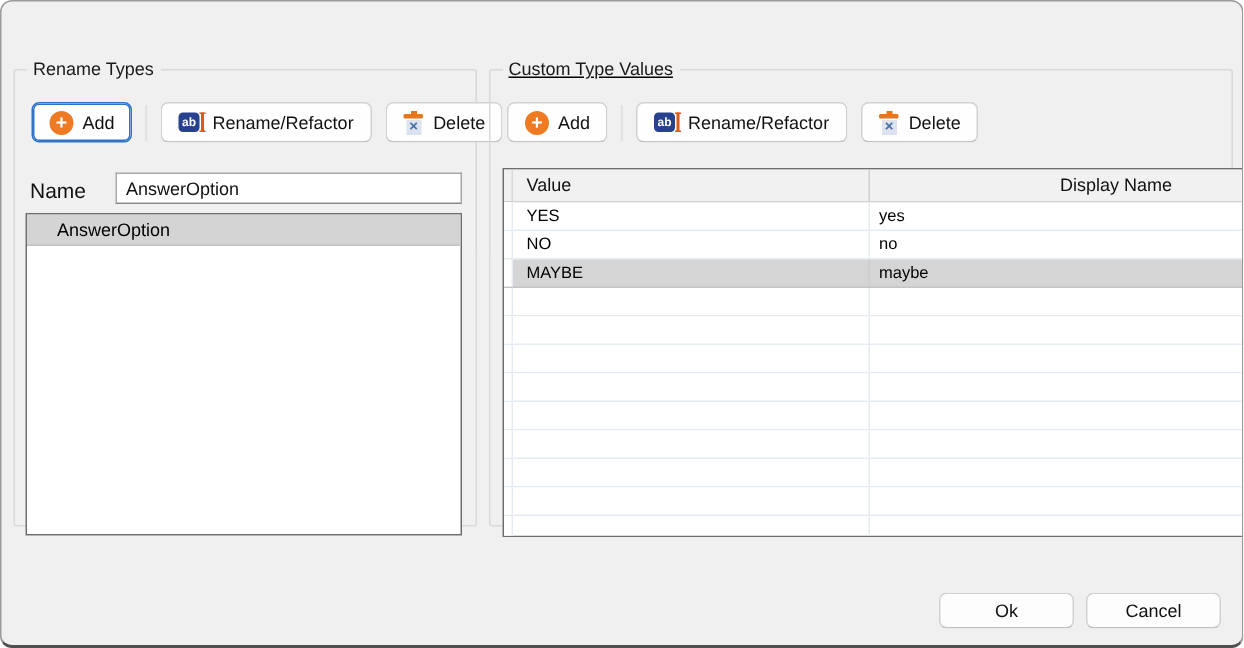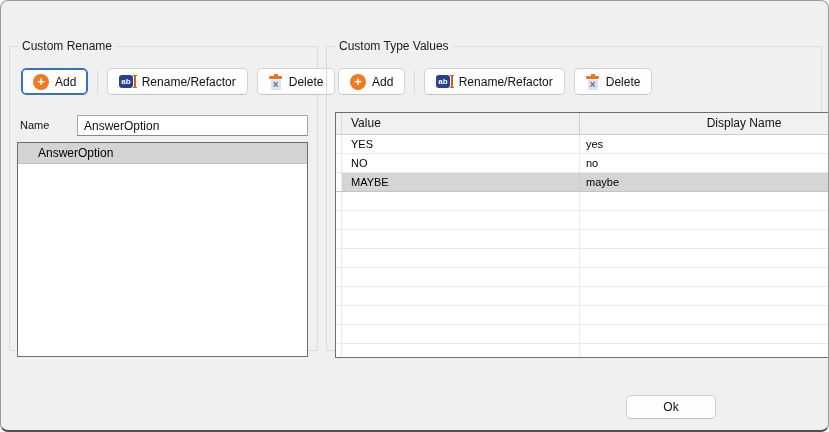--- a/index.html
+++ b/index.html
@@ -21,21 +21,21 @@
   .title { font-size:12px; color:#1a1a1a; }
   .close-btn { margin-left:auto; width:30px; height:26px; display:flex;
                align-items:center; justify-content:center; font-size:13px;
                color:#222; cursor:default; }
 
   
   fieldset { position:absolute; margin:0; padding:0;
              border:1px solid #d9d9d9; border-radius:2px; }
   legend { margin-left:8px; padding:0 4px; font-size:12px; color:#1a1a1a; }
   .group-left  { left:8px;   top:38px; width:309px; height:312px; }
-  .group-right { left:325px; top:38px; width:496px; height:312px; }
+  .group-right { left:325px; top:38px; width:496px; height:312px;text-decoration:underline; }
 
   
   .toolbar { position:absolute; left:11px; top:15px; display:flex;
              align-items:center; gap:9px; }
   .btn { display:inline-flex; align-items:center; gap:6px; height:27px;
          padding:0 11px; background:#fefefe; border:1px solid #d2d2d2;
          border-bottom-color:#c3c3c3; border-radius:5px; font-size:12px;
          color:#111; white-space:nowrap; cursor:default; }
   .btn.focused { border:1px solid #3273c5; box-shadow:0 0 0 1px #3273c5 inset; }
   .tool-sep { width:1px; height:24px; background:#dcdcdc; }
@@ -53,21 +53,21 @@
   .rename-ic .caret::before { top:0; } .rename-ic .caret::after { bottom:0; }
   .trash-ic { width:14px; height:16px; display:flex; flex-direction:column;
               align-items:center; }
   .trash-ic .handle { width:4px; height:2px; background:#e8761d; }
   .trash-ic .lid { width:13px; height:3px; background:#e8761d; border-radius:1px; }
   .trash-ic .bin { width:10px; height:10px; margin-top:1px; background:#dde3ee;
                    color:#4a6fa5; font-size:10px; font-weight:700; line-height:10px;
                    text-align:center; }
 
   
-  .name-label { position:absolute; left:10px; top:66px; font-size:11px; color:#111; }
+  .name-label { position:absolute; left:10px; top:66px; font-size:14px; color:#111; }
   .name-input { position:absolute; left:67px; top:62px; width:231px; height:21px;
                 border:1px solid #a7a7a7; border-bottom-color:#8a8a8a;
                 background:#fff; font-size:12px; padding:0 6px;
                 font-family:inherit; color:#111; }
   .listbox { position:absolute; left:7px; top:89px; width:291px; height:215px;
              background:#fff; border:1px solid #6e6e6e; overflow:hidden; }
   .list-item { height:21px; line-height:21px; font-size:12px; padding-left:20px;
                color:#000; }
   .list-item.selected { background:#d4d4d4; border-bottom:1px solid #c2c2c2; }
 
@@ -101,21 +101,21 @@
   .btn-cancel { right:14px; }
 </style>
 </head>
 <body>
 
 <div class="stage">
   <div class="window">
 
 
     <fieldset class="group-left">
-      <legend>Custom Rename</legend>
+      <legend>Rename Types</legend>
 
       <div class="toolbar">
         <button class="btn focused">
           <span class="plus-circle">+</span>
           <span>Add</span>
         </button>
         <div class="tool-sep"></div>
         <button class="btn">
           <span class="rename-ic">
               <span class="ab">ab</span>
@@ -235,15 +235,16 @@
               <div class="gut"></div>
               <div class="cell c1"></div>
               <div class="cell c2"></div>
             </div>
           </div>
         <div class="scroll-strip"></div>
       </div>
     </fieldset>
 
     <button class="footer-btn btn-ok">Ok</button>
+    <button class="footer-btn btn-cancel">Cancel</button>
 
   </div>
 </div>
 
 </body></html>

